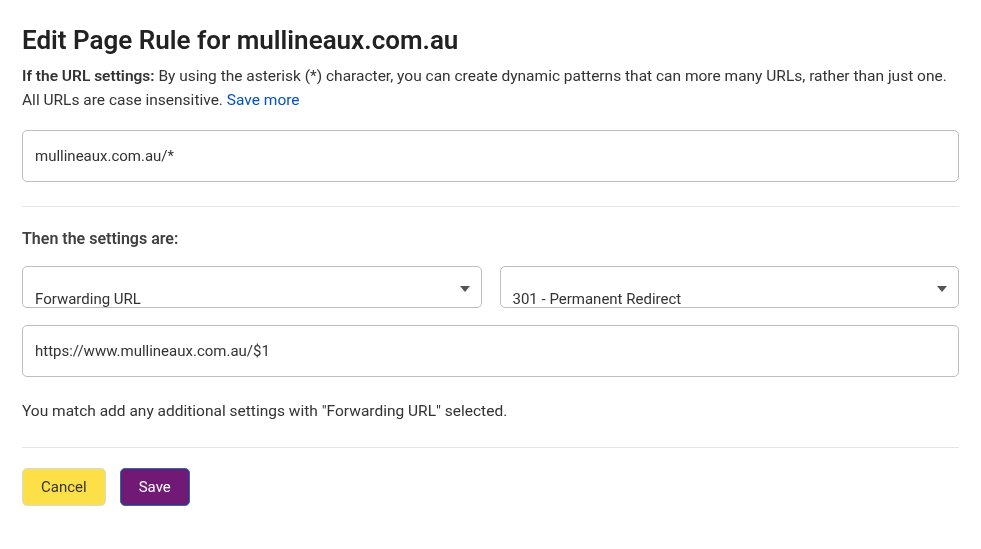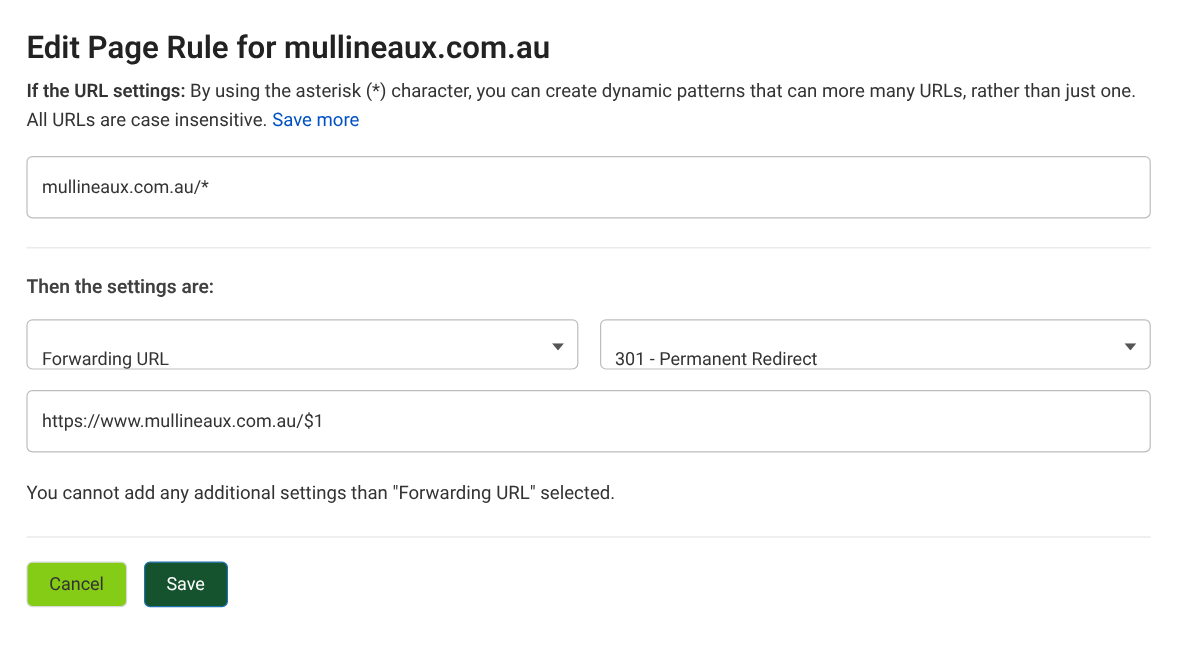--- a/index.html
+++ b/index.html
@@ -90,26 +90,26 @@
     .btn {
       height: 38px;
       padding: 0 18px;
       font-size: 15px;
       border-radius: 5px;
       cursor: pointer;
       font-family: inherit;
       border: 1px solid transparent;
     }
     .btn-cancel {
-      background: #84cc16;
+      background: #fde047;
       color: #333;
       border-color: #d9d9d9;
     }
     .btn-save {
-      background: #14532d;
+      background: #701a75;
       color: #fff;
       border-color: #1e73ac;
     }
   </style>
 </head>
 <body>
 
 
 
 <h1>Edit Page Rule for mullineaux.com.au</h1>
@@ -140,21 +140,21 @@
     <span class="select-caret">
       <svg width="10" height="6" viewBox="0 0 10 6">
           <path d="M0 0 L5 6 L10 0 Z" fill="currentColor"></path>
         </svg>
     </span>
   </div>
 </div>
 
 <input type="text" class="field-input" value="https://www.mullineaux.com.au/$1" style="">
 
-<p class="note">You cannot add any additional settings than "Forwarding URL" selected.</p>
+<p class="note">You match add any additional settings with "Forwarding URL" selected.</p>
 
 <hr class="divider">
 
 <div class="btn-row">
   <button class="btn btn-cancel">Cancel</button>
   <button class="btn btn-save">Save</button>
 </div>
 
 
 

